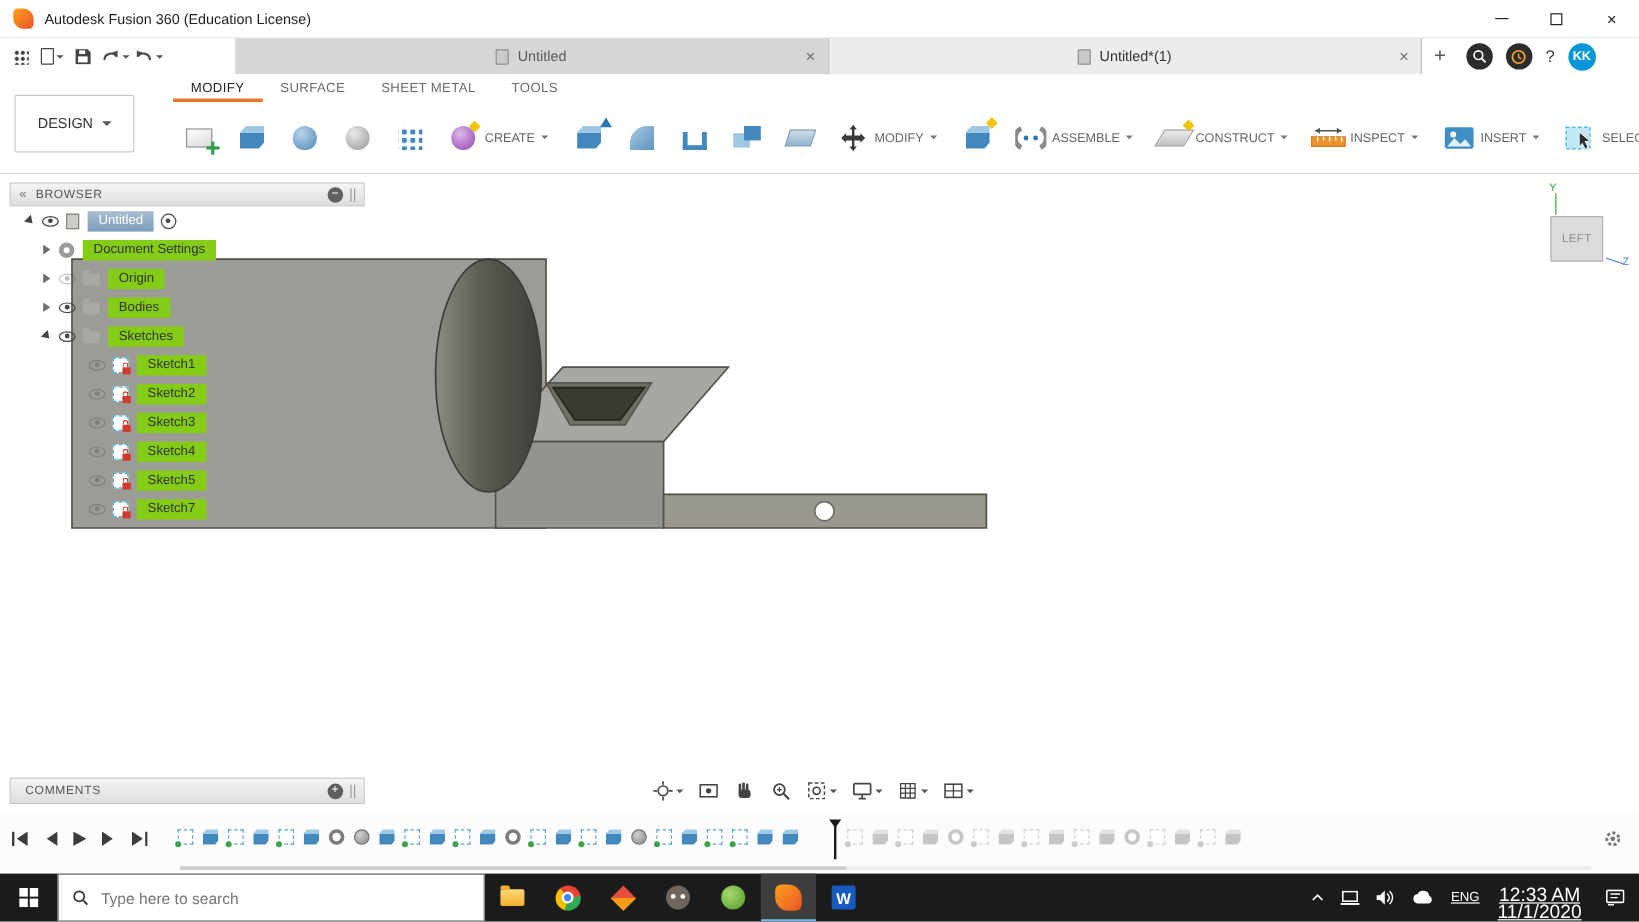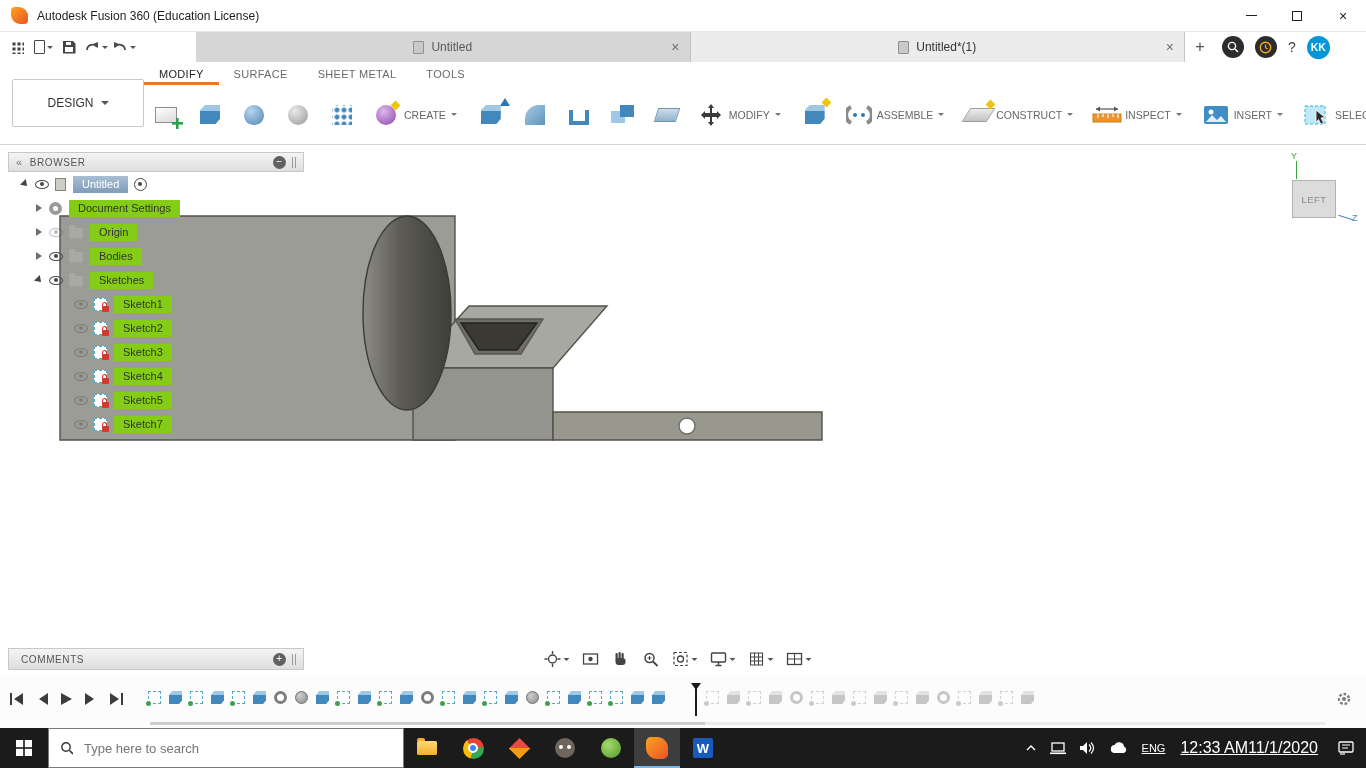--- a/index.html
+++ b/index.html
@@ -37,21 +37,21 @@
   .tabclose{position:absolute;right:10px;top:0;bottom:0;display:flex;align-items:center;color:#707070;font-size:14px;}
   .tabrow-right{flex:1;display:flex;align-items:center;gap:11px;padding:0 10px;}
   .plusbtn{font-size:17px;color:#555;margin-right:6px;}
   .badge{width:22px;height:22px;border-radius:50%;background:#2c2c2c;display:flex;align-items:center;justify-content:center;flex:none;}
   .helpbtn{font-size:14px;color:#3d3d3d;}
   .avatar{width:23px;height:23px;border-radius:50%;background:#0696d7;color:#fff;font-size:10.5px;font-weight:bold;
           display:flex;align-items:center;justify-content:center;flex:none;}
 
   
   .ribbon{position:absolute;top:62px;left:0;right:0;height:83px;background:#fff;border-bottom:1px solid #d2d2d2;}
-  .design-dd{position:absolute;left:12px;top:17px;width:132px;height:48px;border:1px solid #c9c9c9;border-radius:2px;
+  .design-dd{position:absolute;left:12px;top:17px;width:100px;height:48px;border:1px solid #c9c9c9;border-radius:2px;
              background:#fff;display:flex;align-items:center;justify-content:center;gap:7px;font-size:12px;color:#333;}
   .caret{width:0;height:0;border:4px solid transparent;border-top-color:#555;margin-top:4px;}
   .rtabs{position:absolute;left:144px;top:0;height:23px;display:flex;}
   .rtab{padding:0 15px;display:flex;align-items:center;font-size:11px;color:#6a6a6a;letter-spacing:.3px;}
   .rtab.active{color:#222;box-shadow:inset 0 -3px 0 #e8772e;}
   .rgroups{position:absolute;left:140px;top:23px;right:0;height:59px;display:flex;}
   .rgroup{display:flex;flex-direction:row;align-items:center;padding:0 8px;}
   .gicons{flex:1;display:flex;align-items:center;gap:8px;}
   .glabel{height:17px;display:flex;align-items:center;gap:5px;font-size:10.5px;color:#666;}
   .caret-g{width:0;height:0;border:3.5px solid transparent;border-top-color:#777;margin-top:3px;}
@@ -168,21 +168,21 @@
   .diamond{width:15px;height:15px;transform:rotate(45deg);background:linear-gradient(135deg,#e74c3c 0 50%,#f39c12 50% 100%);}
   .gimp{width:20px;height:20px;border-radius:50%;background:#6e655c;position:relative;}
   .gimp::before,.gimp::after{content:"";position:absolute;top:7px;width:4px;height:4px;border-radius:50%;background:#fff;}
   .gimp::before{left:4px;} .gimp::after{right:4px;}
   .greenapp{width:20px;height:20px;border-radius:50%;background:radial-gradient(circle at 35% 35%,#a5d96a,#54992c);}
   .fusion-tb{width:22px;height:22px;border-radius:5px 11px 5px 11px;background:linear-gradient(135deg,#ffa21c,#e8532a);}
   .wordic{width:20px;height:20px;background:#185abd;color:#fff;font-size:13px;font-weight:bold;
           display:flex;align-items:center;justify-content:center;border-radius:2px;}
   .tray{margin-left:auto;display:flex;align-items:stretch;color:#fff;text-decoration:underline;}
   .tritem{display:flex;align-items:center;justify-content:center;padding:0 7px;font-size:11px;}
-  .clockblk{display:flex;flex-direction:row;align-items:center;justify-content:flex-end;line-height:14px;padding:0 8px;}
+  .clockblk{display:flex;flex-direction:column;align-items:center;justify-content:flex-end;line-height:14px;padding:0 8px;}
 </style>
 </head>
 <body>
 
 <div class="app">
 
   <div class="titlebar">
     <span class="fusion-logo"></span>
     <span class="wtitle">Autodesk Fusion 360 (Education License)</span>
     <div class="winbtns">

